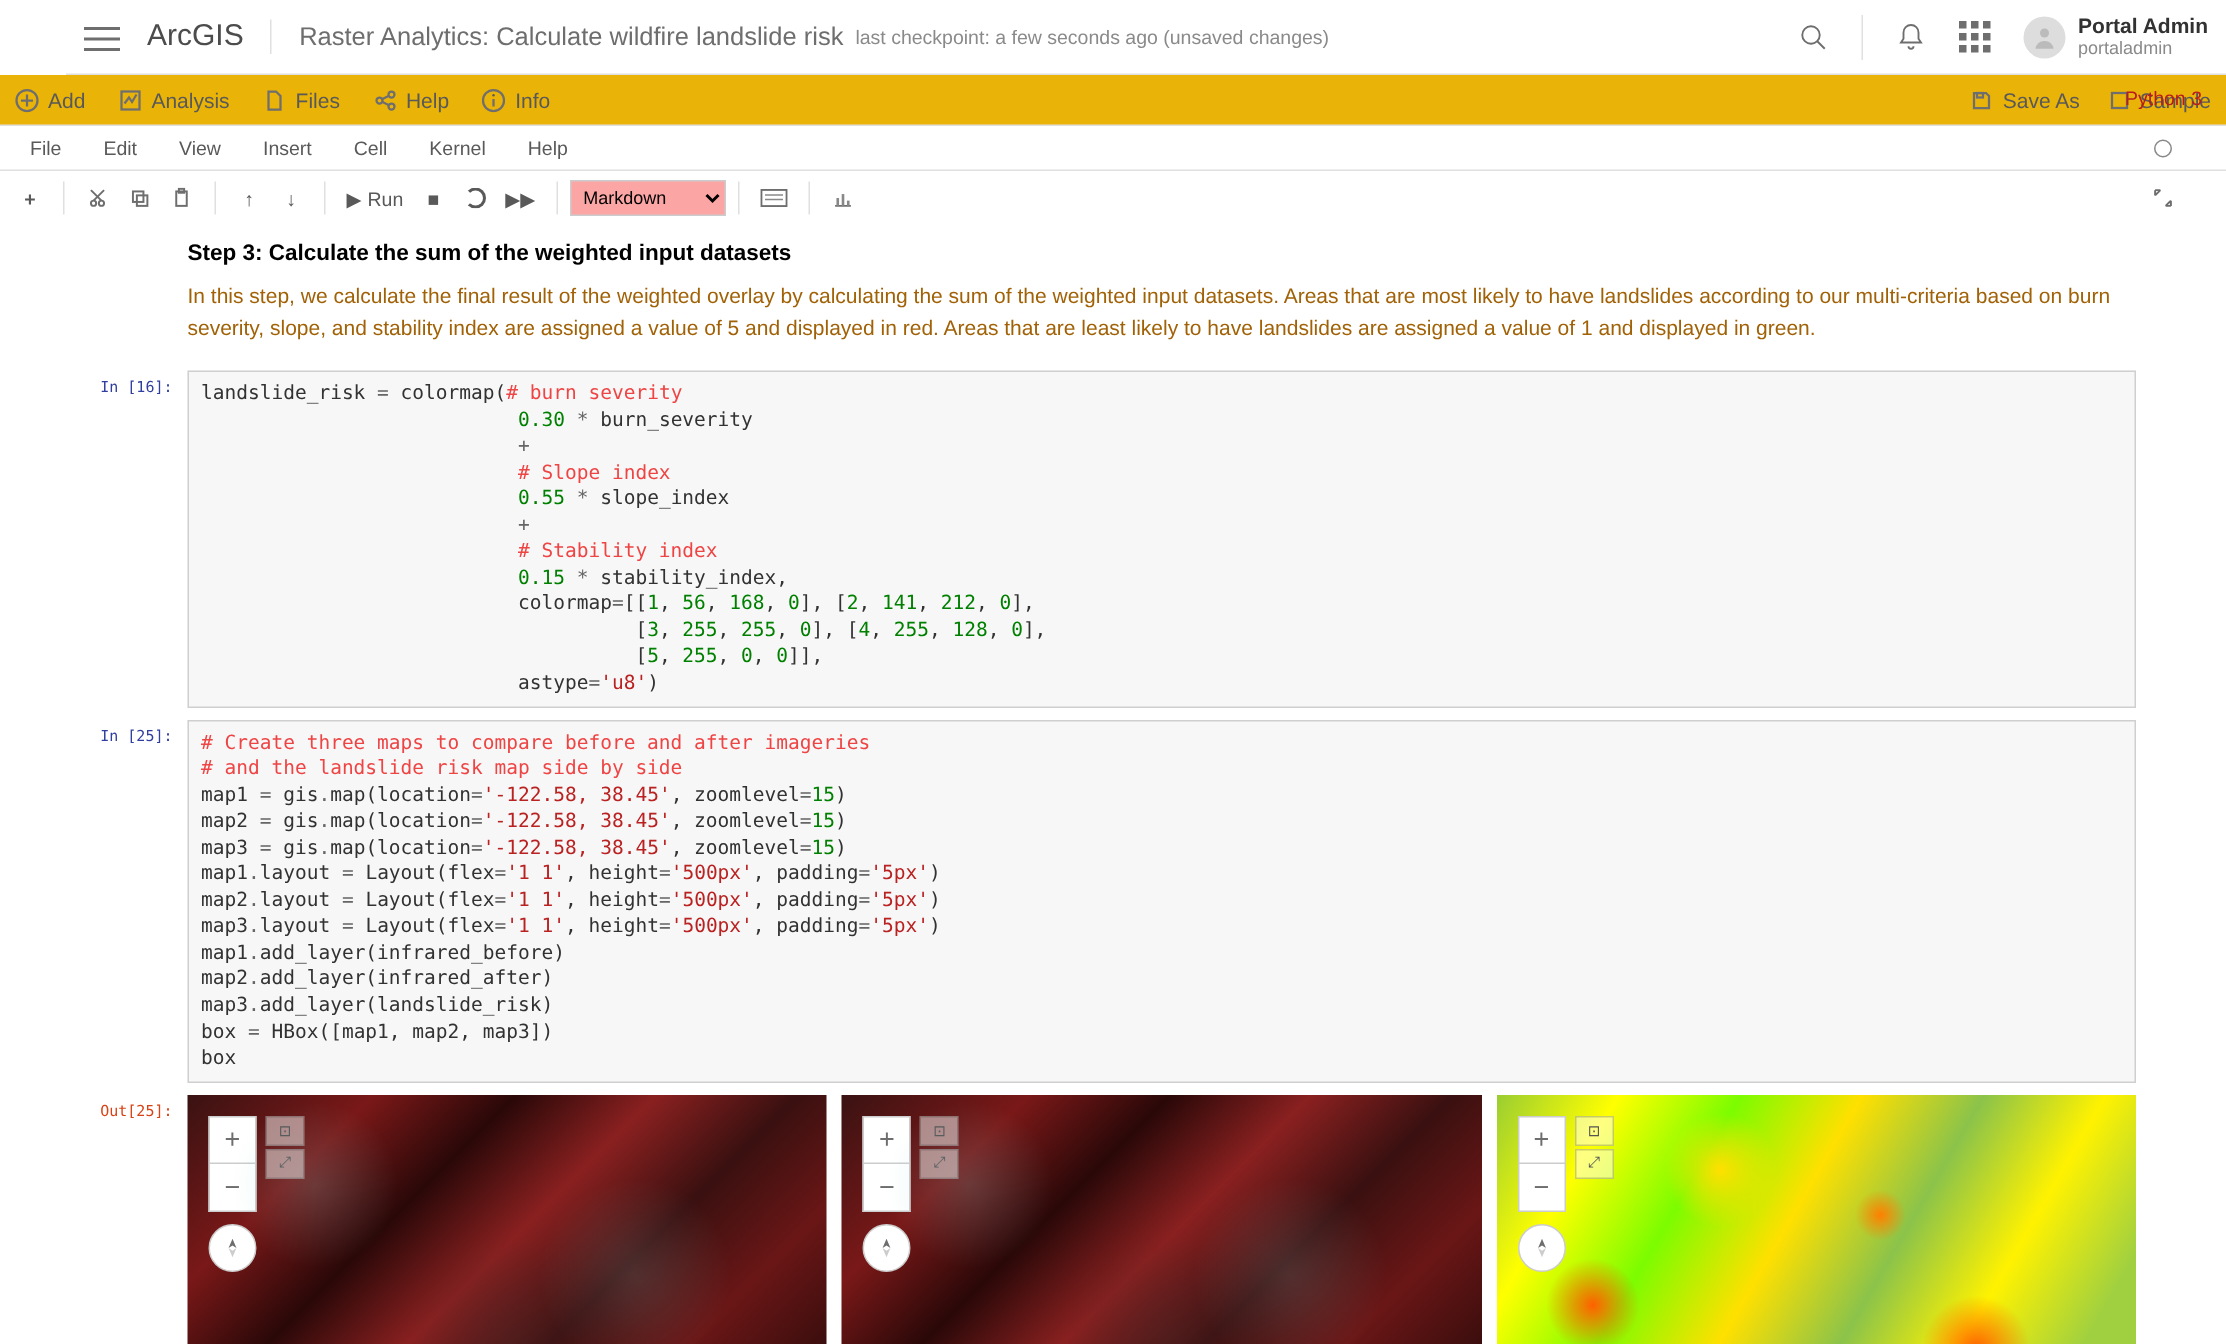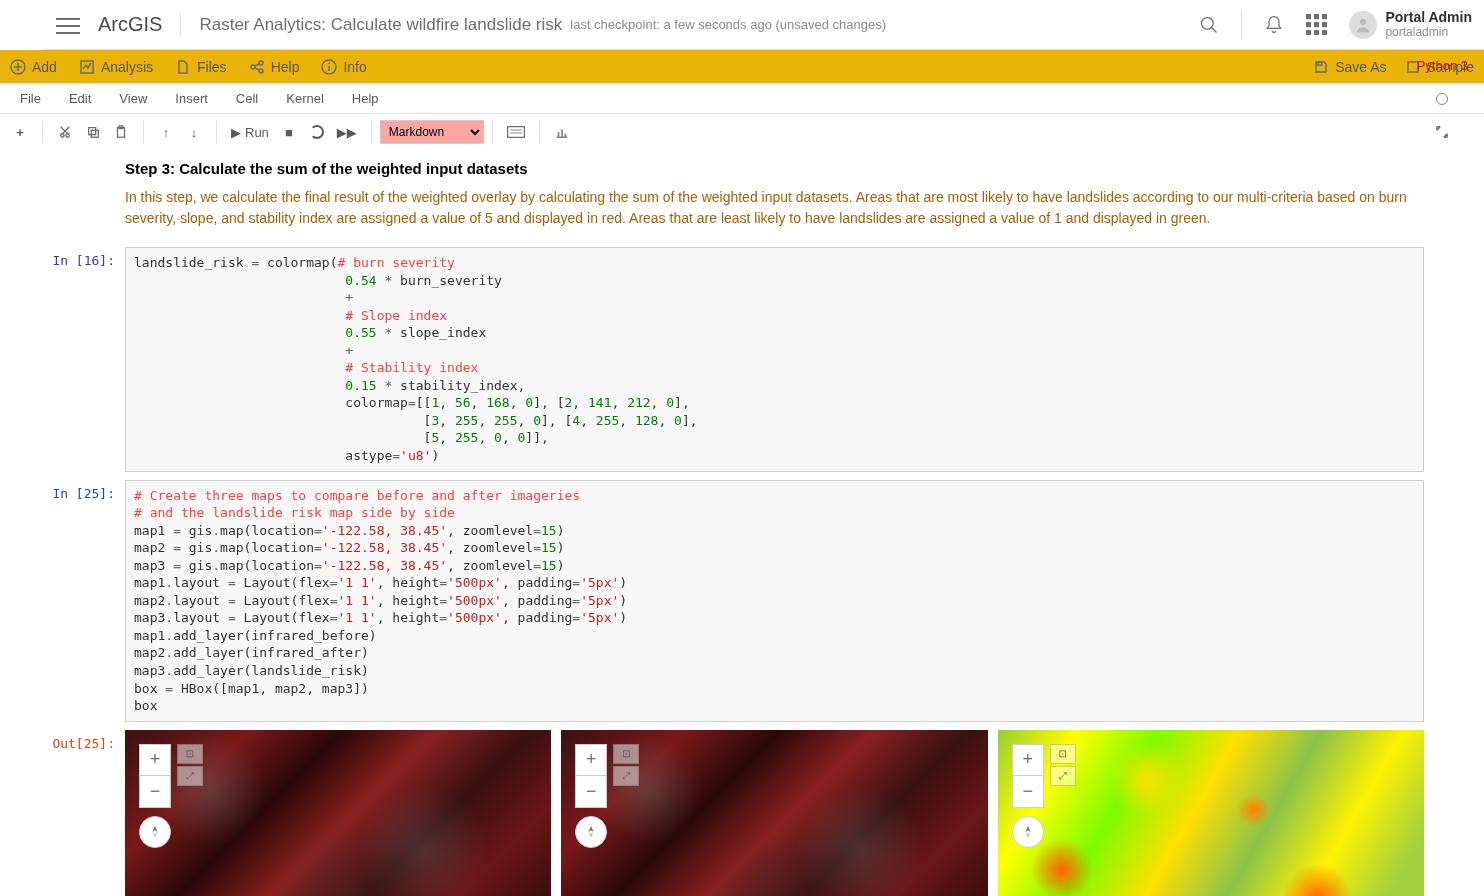--- a/index.html
+++ b/index.html
@@ -31,21 +31,21 @@
 .kernel-circle { width: 12px; height: 12px; border: 1px solid #888; border-radius: 50%; }
 .toolbar { display: flex; align-items: center; height: 36px; padding: 0 6px; }
 .tool-btn { height: 26px; min-width: 28px; padding: 0 6px; border: none; background: transparent; font-size: 13px; color: #595959; cursor: pointer; display: flex; align-items: center; justify-content: center; gap: 4px; }
 .tool-sep { width: 1px; height: 22px; background: #e0e0e0; margin: 0 8px; }
 .cell-type-select { height: 24px; width: 104px; font-size: 12px; border: 1px solid #ccc; background: #fca5a5; padding: 0 4px; }
 .notebook-area { padding: 10px 60px 20px 40px; }
 .md-content { margin-left: 85px; margin-bottom: 18px; }
 .md-content h3 { font-size: 15px; font-weight: 700; margin-bottom: 10px; color: #000; }
 .md-content p { font-size: 14px; line-height: 1.5; color: #a16207; }
 .cell { display: flex; margin-bottom: 8px; }
-.prompt { width: 85px; flex-shrink: 0; text-align: right; padding-right: 10px; font-family: monospace; font-size: 13px; padding-top: 6px; }
+.prompt { width: 85px; flex-shrink: 0; text-align: right; padding-right: 10px; font-family: monospace; font-size: 10px; padding-top: 6px; }
 .prompt-in { color: #303F9F; }
 .prompt-out { color: #D84315; }
 .code-body { flex: 1; border: 1px solid #cfcfcf; background: #f7f7f7; padding: 6px 8px; font-family: "Menlo", "Consolas", monospace; font-size: 13px; line-height: 1.35; white-space: pre; overflow-x: auto; }
 .c { color: #ef4444; }
 .n { color: #008000; }
 .s { color: #BA2121; }
 .o { color: #666; }
 .maps-row { display: flex; gap: 10px; flex: 1; }
 .map-widget { position: relative; flex: 1; height: 200px; overflow: hidden; }
 .map-a, .map-b { background: linear-gradient(135deg, #3a1212 0%, #7a1818 20%, #2a0808 35%, #8a2020 50%, #3a1010 65%, #6a1616 80%, #2a0a0a 100%); }
@@ -241,21 +241,21 @@
 
 <div class="notebook-area">
   <div class="md-content">
     <h3>Step 3: Calculate the sum of the weighted input datasets</h3>
     <p>In this step, we calculate the final result of the weighted overlay by calculating the sum of the weighted input datasets. Areas that are most likely to have landslides according to our multi-criteria based on burn severity, slope, and stability index are assigned a value of 5 and displayed in red. Areas that are least likely to have landslides are assigned a value of 1 and displayed in green.</p>
   </div>
 
   <div class="cell">
     <div class="prompt prompt-in">In [16]:</div>
     <div class="code-body"><span>landslide_risk </span><span class="o">=</span><span> colormap(</span><span class="c"># burn severity</span>
-<span>                           </span><span class="n">0.54</span><span class="o"> *</span><span> burn_severity</span>
+<span>                           </span><span class="n">0.30</span><span class="o"> *</span><span> burn_severity</span>
 <span>                           </span><span class="o">+</span>
 <span>                           </span><span class="c"># Slope index</span>
 <span>                           </span><span class="n">0.55</span><span class="o"> *</span><span> slope_index</span>
 <span>                           </span><span class="o">+</span>
 <span>                           </span><span class="c"># Stability index</span>
 <span>                           </span><span class="n">0.15</span><span class="o"> *</span><span> stability_index,</span>
 <span>                           colormap</span><span class="o">=</span><span>[[</span><span class="n">1</span><span>, </span><span class="n">56</span><span>, </span><span class="n">168</span><span>, </span><span class="n">0</span><span>], [</span><span class="n">2</span><span>, </span><span class="n">141</span><span>, </span><span class="n">212</span><span>, </span><span class="n">0</span><span>],</span>
 <span>                                     [</span><span class="n">3</span><span>, </span><span class="n">255</span><span>, </span><span class="n">255</span><span>, </span><span class="n">0</span><span>], [</span><span class="n">4</span><span>, </span><span class="n">255</span><span>, </span><span class="n">128</span><span>, </span><span class="n">0</span><span>],</span>
 <span>                                     [</span><span class="n">5</span><span>, </span><span class="n">255</span><span>, </span><span class="n">0</span><span>, </span><span class="n">0</span><span>]],</span>
 <span>                           astype</span><span class="o">=</span><span class="s">'u8'</span><span>)</span></div>

